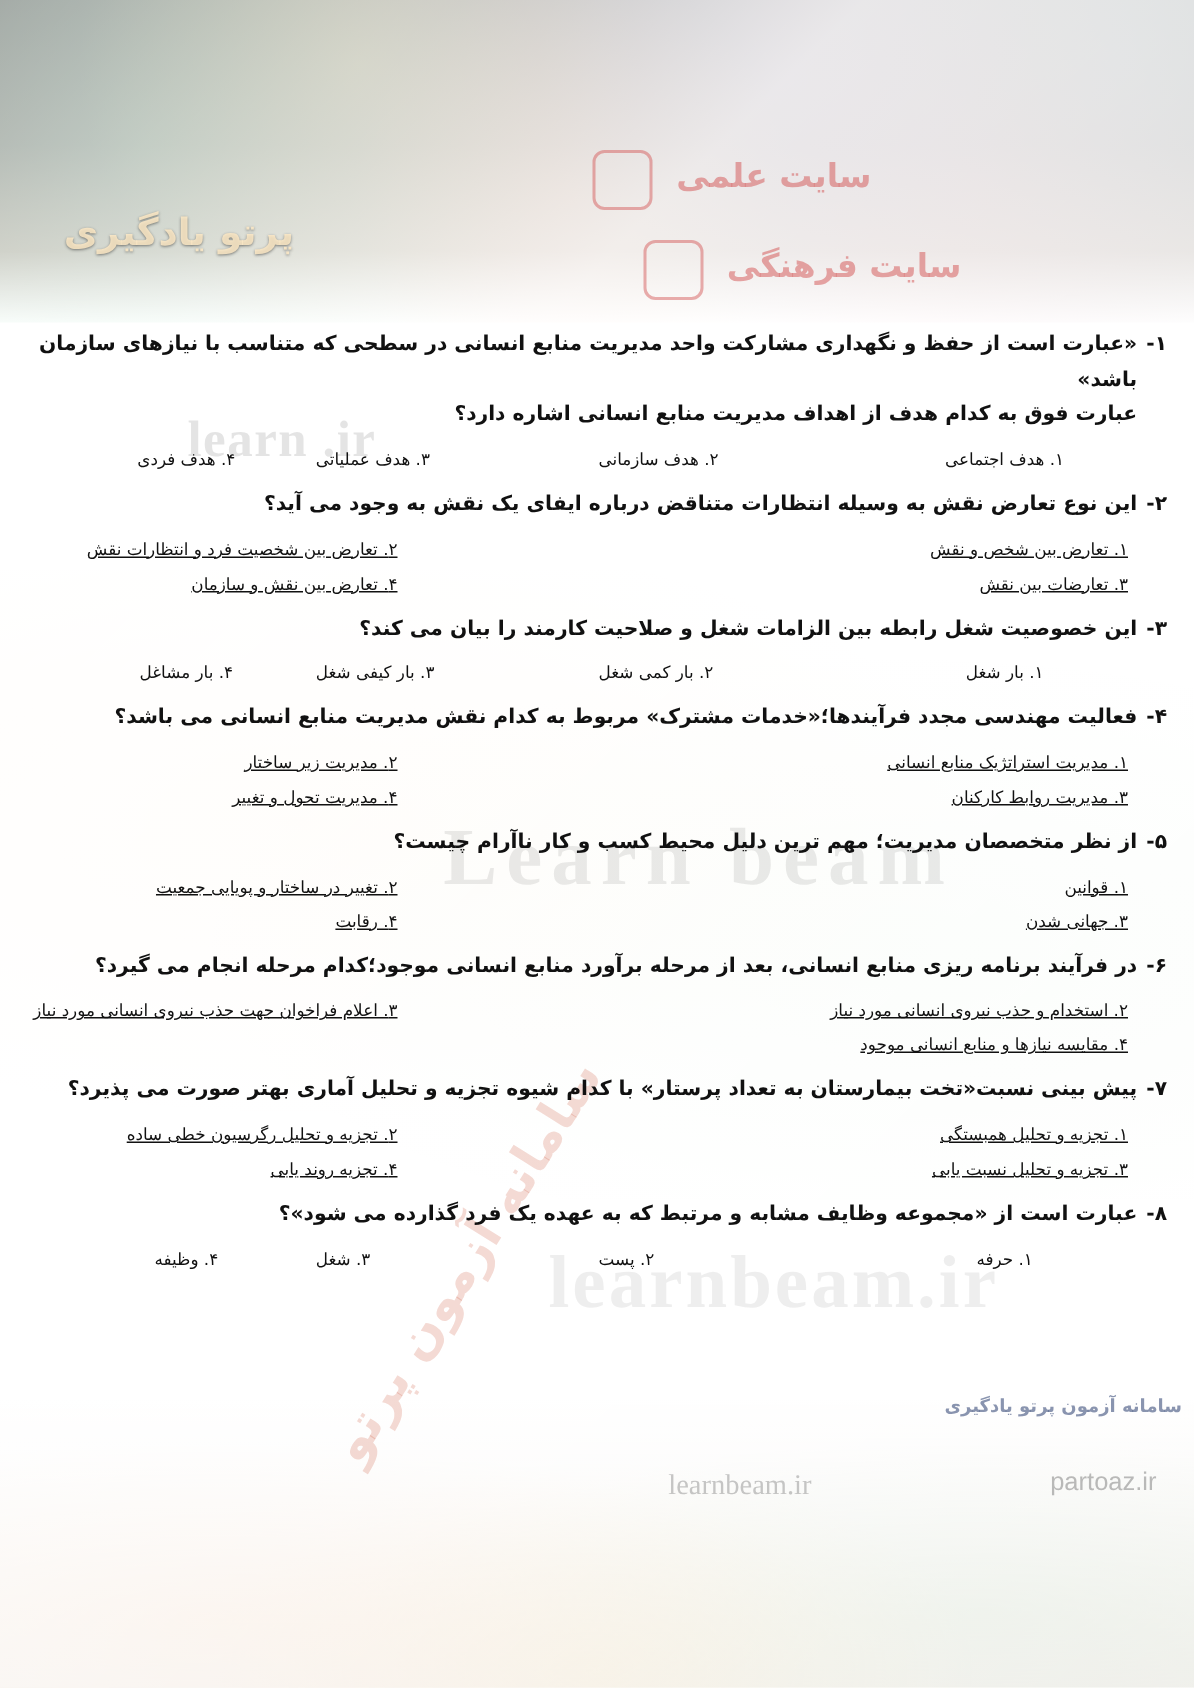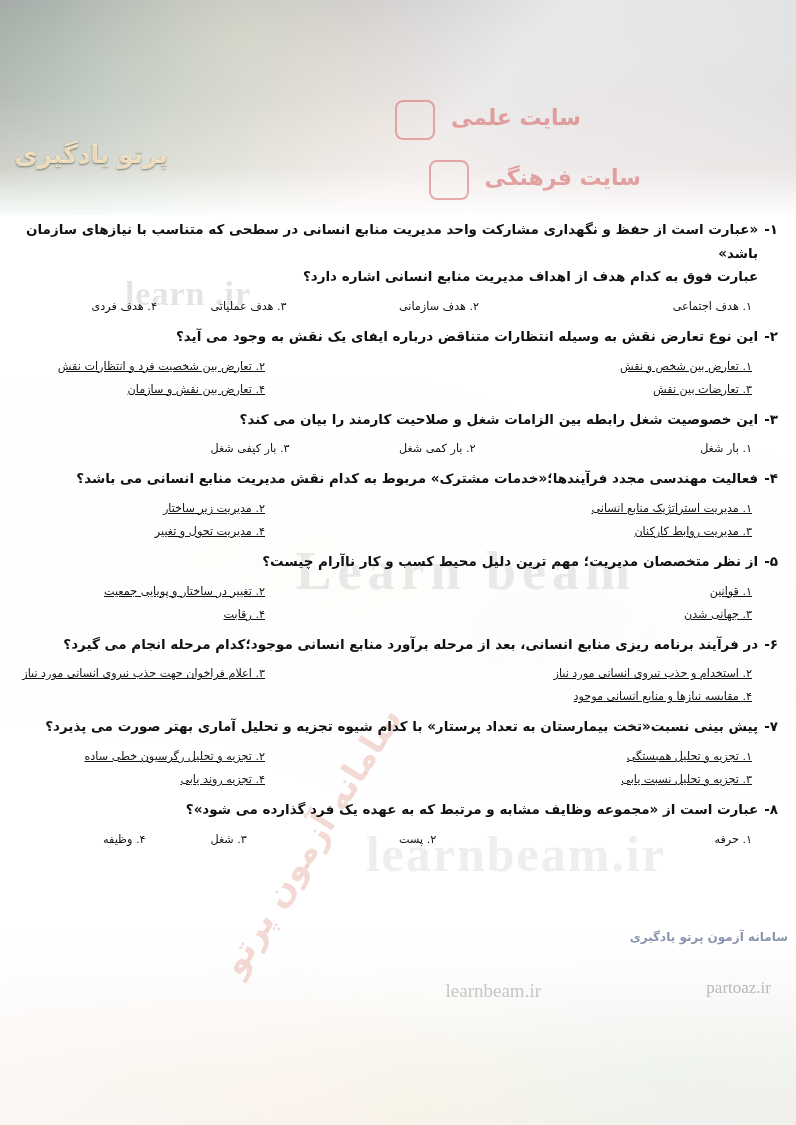--- a/index.html
+++ b/index.html
@@ -62,21 +62,21 @@
   }
 
   
   .wm {
     position: absolute;
     pointer-events: none;
     user-select: none;
     z-index: 1;
   }
   .wm-partoyadgiri {
-    top: 140px; right: 628px;
+    top: 140px; right: 600px;
     font-size: 25px;
     font-weight: bold;
     color: rgba(255,235,200,0.85);
     text-shadow: 0 1px 2px rgba(0,0,0,0.45);
     letter-spacing: 1px;
   }
   .wm-learn-ir {
     top: 275px; right: 545px;
     font-size: 34px;
     font-weight: bold;
@@ -106,21 +106,21 @@
     top: 980px; right: 255px;
     font-size: 19px;
     color: rgba(130,130,130,0.45);
     font-family: "Liberation Serif", serif;
     direction: ltr;
   }
   .wm-partoaz {
     top: 978px; right: 25px;
     font-size: 17px;
     color: rgba(120,120,120,0.50);
-    font-family: Liberation Serif, serif;
+    font-family: Liberation Sans, sans-serif;
     direction: ltr;
   }
   .wm-samane {
     top: 930px; right: 8px;
     font-size: 12px;
     color: rgba(40,60,110,0.55);
     font-weight: bold;
   }
   .wm-diagonal {
     top: 700px; right: 420px;
@@ -208,21 +208,21 @@
     box-sizing: border-box;
     font-size: 11.2px;
     line-height: 1.7;
     color: #111;
     padding: 2px 4px 2px 4px;
     white-space: nowrap;
     text-align: right;
   }
   
   .row4 .opt { width: 25%; text-align: left; }
-  .row4 .opt:nth-child(1) { text-align: right; padding-right: 20px; }
+  .row4 .opt:nth-child(1) { text-align: center; padding-right: 20px; }
   .row4 .opt:nth-child(4) { text-align: center; padding-left: 28px; }
 
   
   .row2 .opt { width: 50%; text-decoration: underline; }
   .row2 .opt:nth-child(odd) { text-align: right; padding-right: 20px; }
   .row2 .opt:nth-child(even) { text-align: right; padding-right: 130px; }
 
   .first-q { margin-top: 0; }
 </style>
 </head>
@@ -287,20 +287,21 @@
 
   <div class="question-block">
     <div class="q-head">
       <span class="q-num">۳-</span>
       <span class="q-text">این خصوصیت شغل رابطه بین الزامات شغل و صلاحیت کارمند را بیان می کند؟</span>
     </div>
     <div class="options row4">
       <div class="opt">۱. بار شغل</div>
       <div class="opt">۲. بار کمی شغل</div>
       <div class="opt">۳. بار کیفی شغل</div>
+      <div class="opt">۴. بار مشاغل</div>
     </div>
   </div>
 
   <div class="question-block">
     <div class="q-head">
       <span class="q-num">۴-</span>
       <span class="q-text">فعالیت مهندسی مجدد فرآیندها؛«خدمات مشترک» مربوط به کدام نقش مدیریت منابع انسانی می باشد؟</span>
     </div>
     <div class="options row2">
       <div class="opt">۱. مدیریت استراتژیک منابع انسانی</div>

